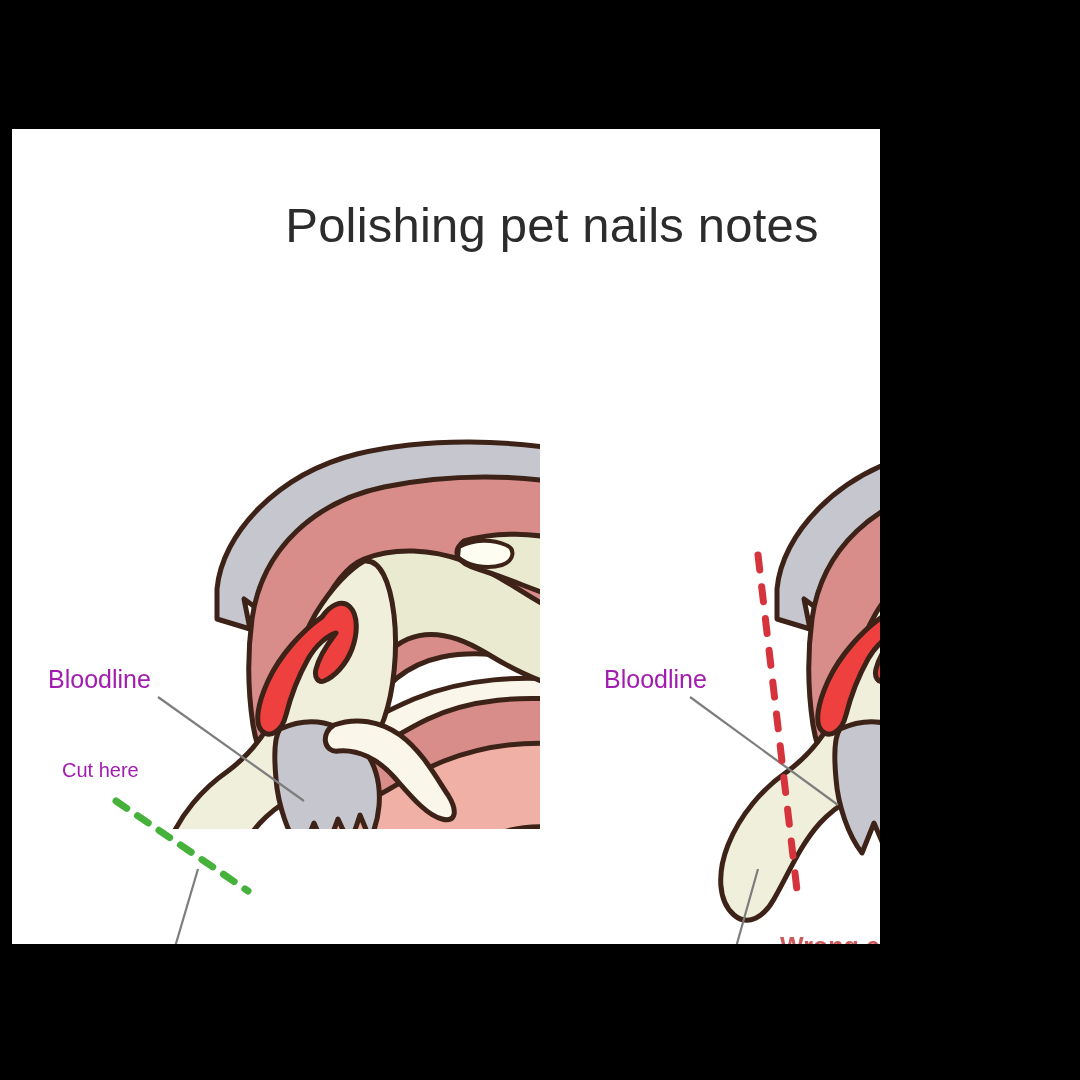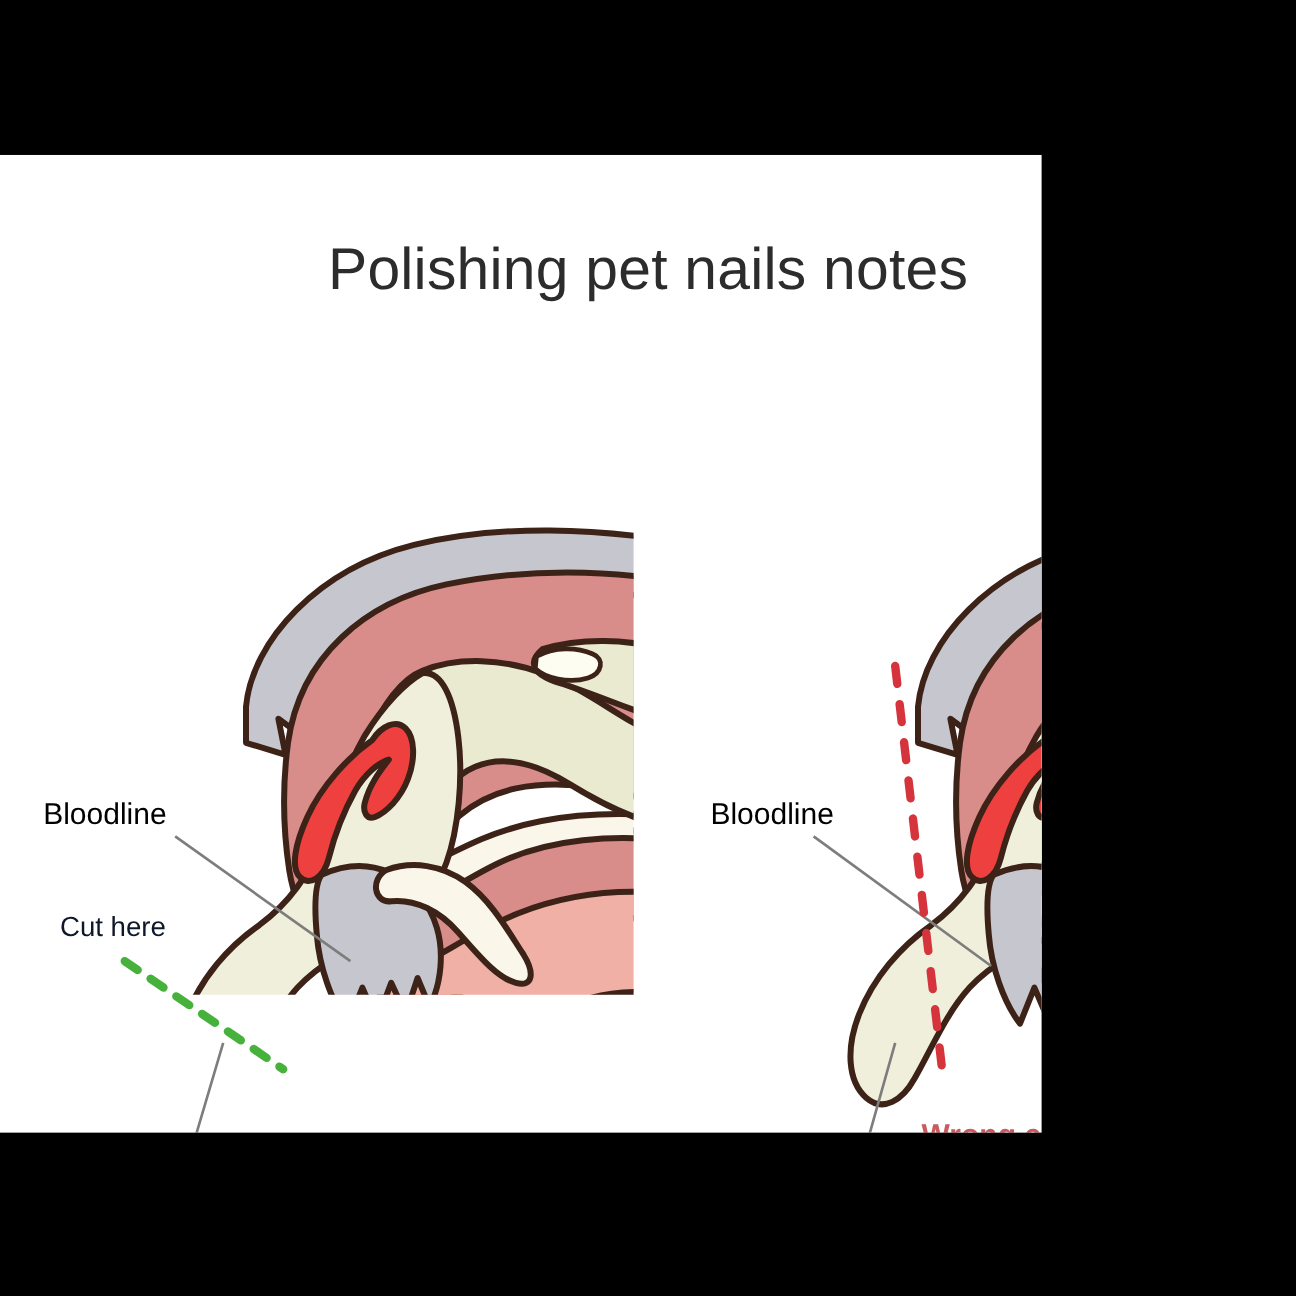--- a/index.html
+++ b/index.html
@@ -25,21 +25,21 @@
     left: 0;
     width: 1080px;
     background: #000000;
     z-index: 40;
   }
   .letterbox.top { top: 0; height: 129px; }
   .letterbox.bottom { top: 944px; height: 136px; }
 
   #content {
     position: absolute;
-    left: 0;
+    left: 12px;
     top: 129px;
     width: 868px;
     height: 815px;
     background: #ffffff;
     overflow: hidden;
   }
 
   .page-title {
     position: absolute;
     left: 0;
@@ -84,25 +84,25 @@
   .diagram.right { left: 560px; width: 520px; }
   .diagram svg { display: block; }
 
   .anno {
     position: absolute;
     font-family: "Liberation Sans", sans-serif;
     white-space: nowrap;
   }
   .anno.bloodline {
     font-size: 25px;
-    color: #000000;
+    color: #a21caf;
   }
   .anno.cuthere {
-    font-size: 23px;
-    color: #0f172a;
+    font-size: 20px;
+    color: #a21caf;
   }
   .anno.wrongcut {
     font-size: 25px;
     font-weight: 700;
     color: #cb5a5f;
   }
 
   
   #anno-blood-left   { left: 36px;  top: 536px; }
   #anno-cut-left     { left: 50px;  top: 630px; }

